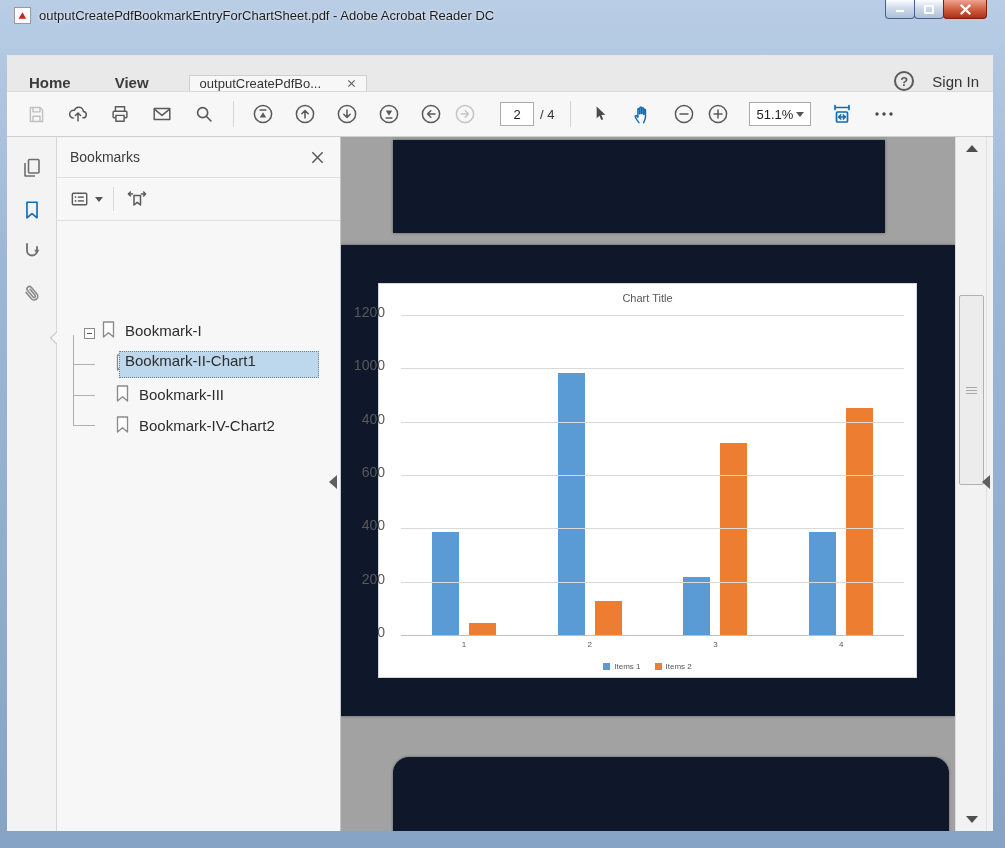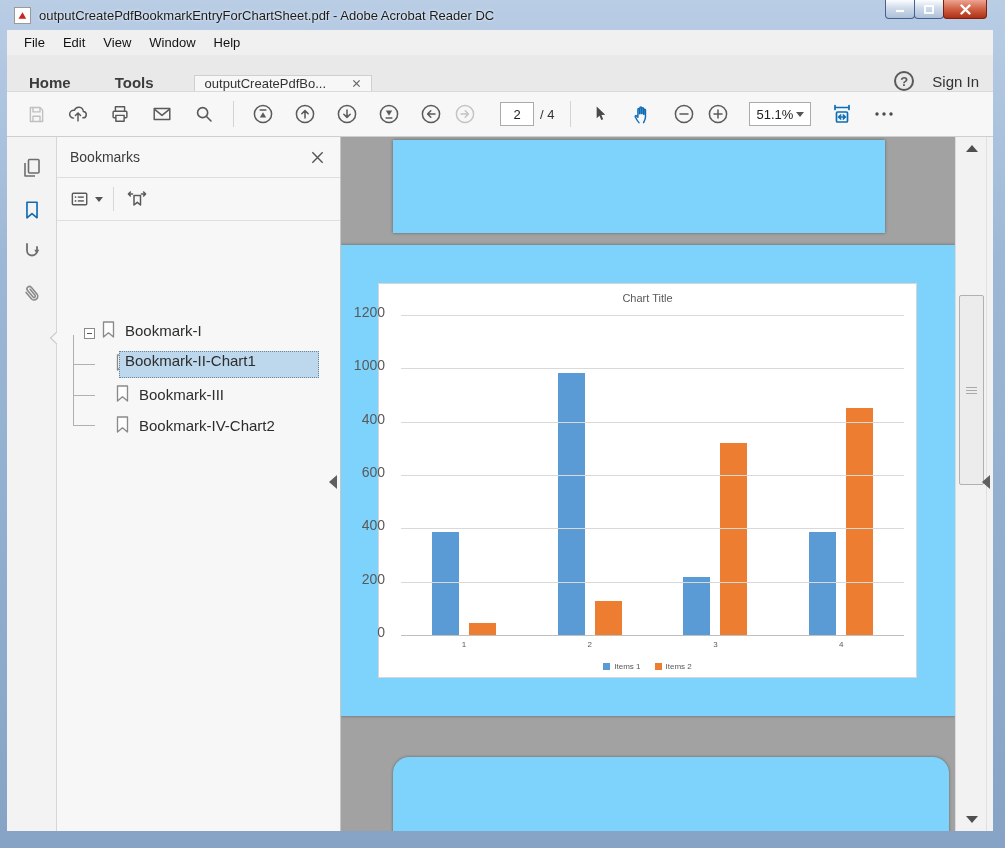--- a/index.html
+++ b/index.html
@@ -74,21 +74,21 @@
   .tree-label { font-size:15px; color:#2d2d2d; white-space:nowrap; }
   .tline { position:absolute; background:#b0b0b0; }
   .bm-row { position:absolute; display:flex; align-items:flex-end;margin-left:16px; }
   .bm-glyph { margin-right:9px; display:flex; }
   .bm-selected { position:absolute; left:62px; top:130px; width:200px; height:27px;
                  background:#bdd7ec; border:1px dotted #66859d; display:flex; padding-left:5px; }
   .collapse-left { position:absolute; right:3px; top:338px; width:0; height:0;
                    border-top:7px solid transparent; border-bottom:7px solid transparent; border-right:8px solid #5f5f5f; }
 
   .docarea { flex:1; position:relative; background:#a2a2a2; overflow:hidden; }
-  .page { position:absolute; background:#7dd3fc; box-shadow:0 0 3px rgba(0,0,0,.4);text-decoration:underline; }
+  .page { position:absolute; background:#0f172a; box-shadow:0 0 3px rgba(0,0,0,.4);text-decoration:underline; }
   .page1 { left:52px; top:3px; width:492px; height:93px; }
   .page2 { left:0; top:108px; width:614px; height:471px; }
   .page3 { left:52px; top:620px; width:556px; height:108px; overflow:hidden;border-radius:16px; }
 
   
   .vscroll { position:absolute; right:0; top:0; width:38px; height:100%; background:#f2f2f2; border-left:1px solid #dcdcdc; }
   .vtrack { position:absolute; left:0; top:0; width:31px; height:100%; border-right:1px solid #e0e0e0; }
   .sb-arrow { position:absolute; left:10px; width:0; height:0; border-left:6px solid transparent; border-right:6px solid transparent; }
   .sb-up { top:8px; border-bottom:7px solid #4f4f4f; }
   .sb-down { bottom:8px; border-top:7px solid #4f4f4f; }
@@ -146,31 +146,24 @@
           </svg>
       </div>
       <div class="wbtn close">
         <svg width="13" height="11" viewBox="0 0 13 11">
             <path d="M2.5 1.5 10.5 9.5M10.5 1.5 2.5 9.5" stroke="#fff" stroke-width="2.4" stroke-linecap="round"></path>
           </svg>
       </div>
     </div>
   </div>
 
-  <div class="menubar">
-    <span class="menu-item">File</span>
-    <span class="menu-item">Edit</span>
-    <span class="menu-item">View</span>
-    <span class="menu-item">Window</span>
-    <span class="menu-item">Help</span>
-  </div>
 
   <div class="tabbar">
     <div class="apptab">Home</div>
-    <div class="apptab">Tools</div>
+    <div class="apptab">View</div>
     <div class="doctab">
       <span class="label">outputCreatePdfBo...</span>
       <span>
         <svg width="9" height="9" viewBox="0 0 10 10">
             <path d="M1.5 1.5 8.5 8.5M8.5 1.5 1.5 8.5" stroke="#666" stroke-width="1.4"></path>
           </svg>
       </span>
     </div>
     <div class="tab-right">
       <div class="help-circle">

